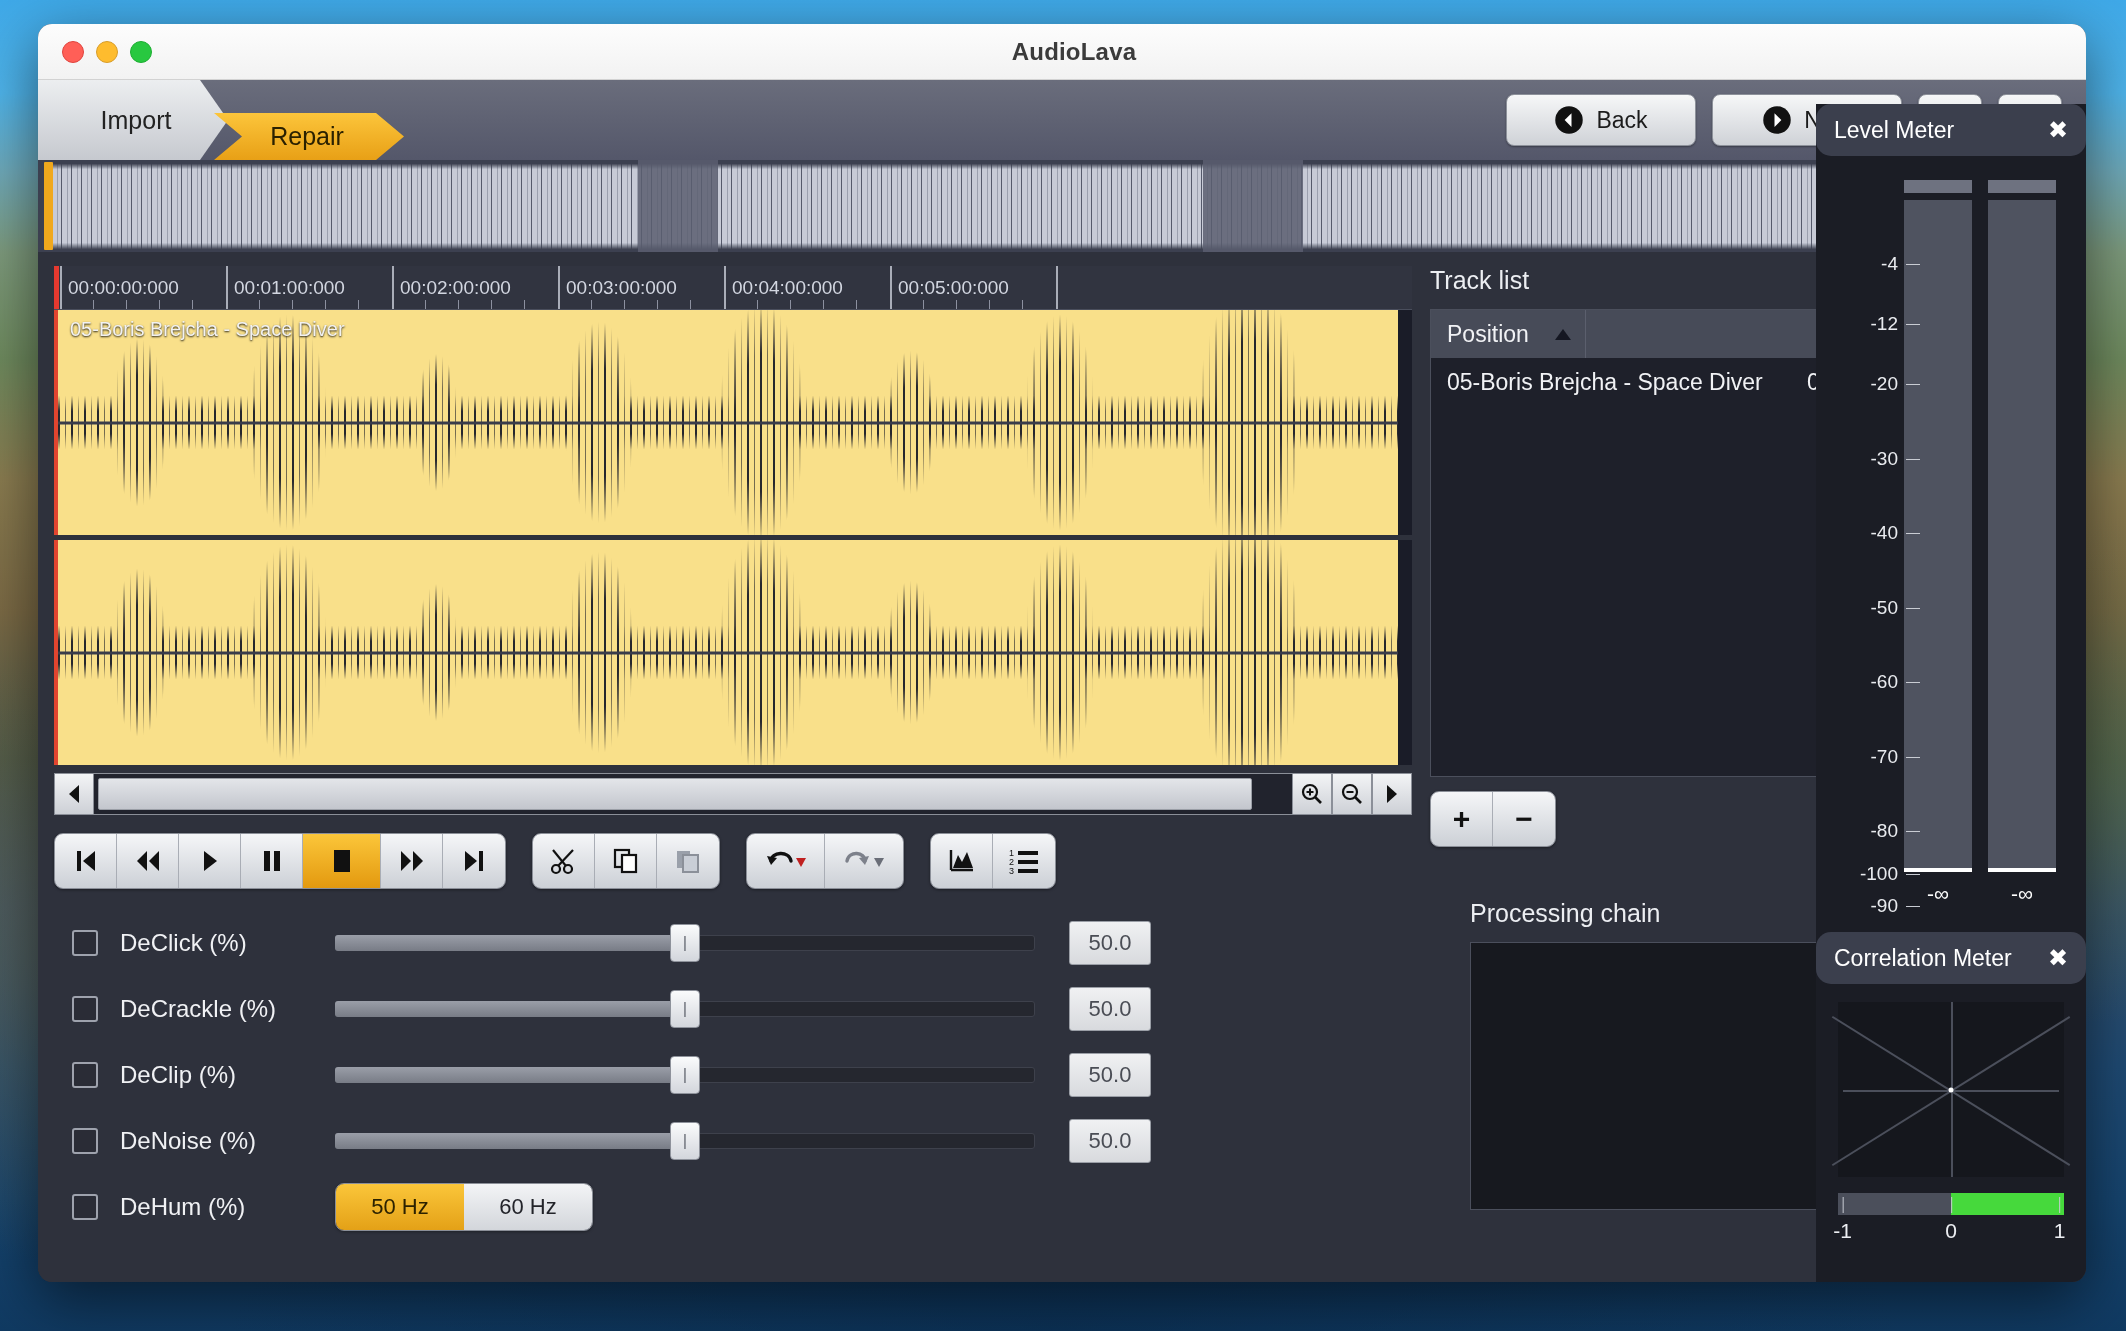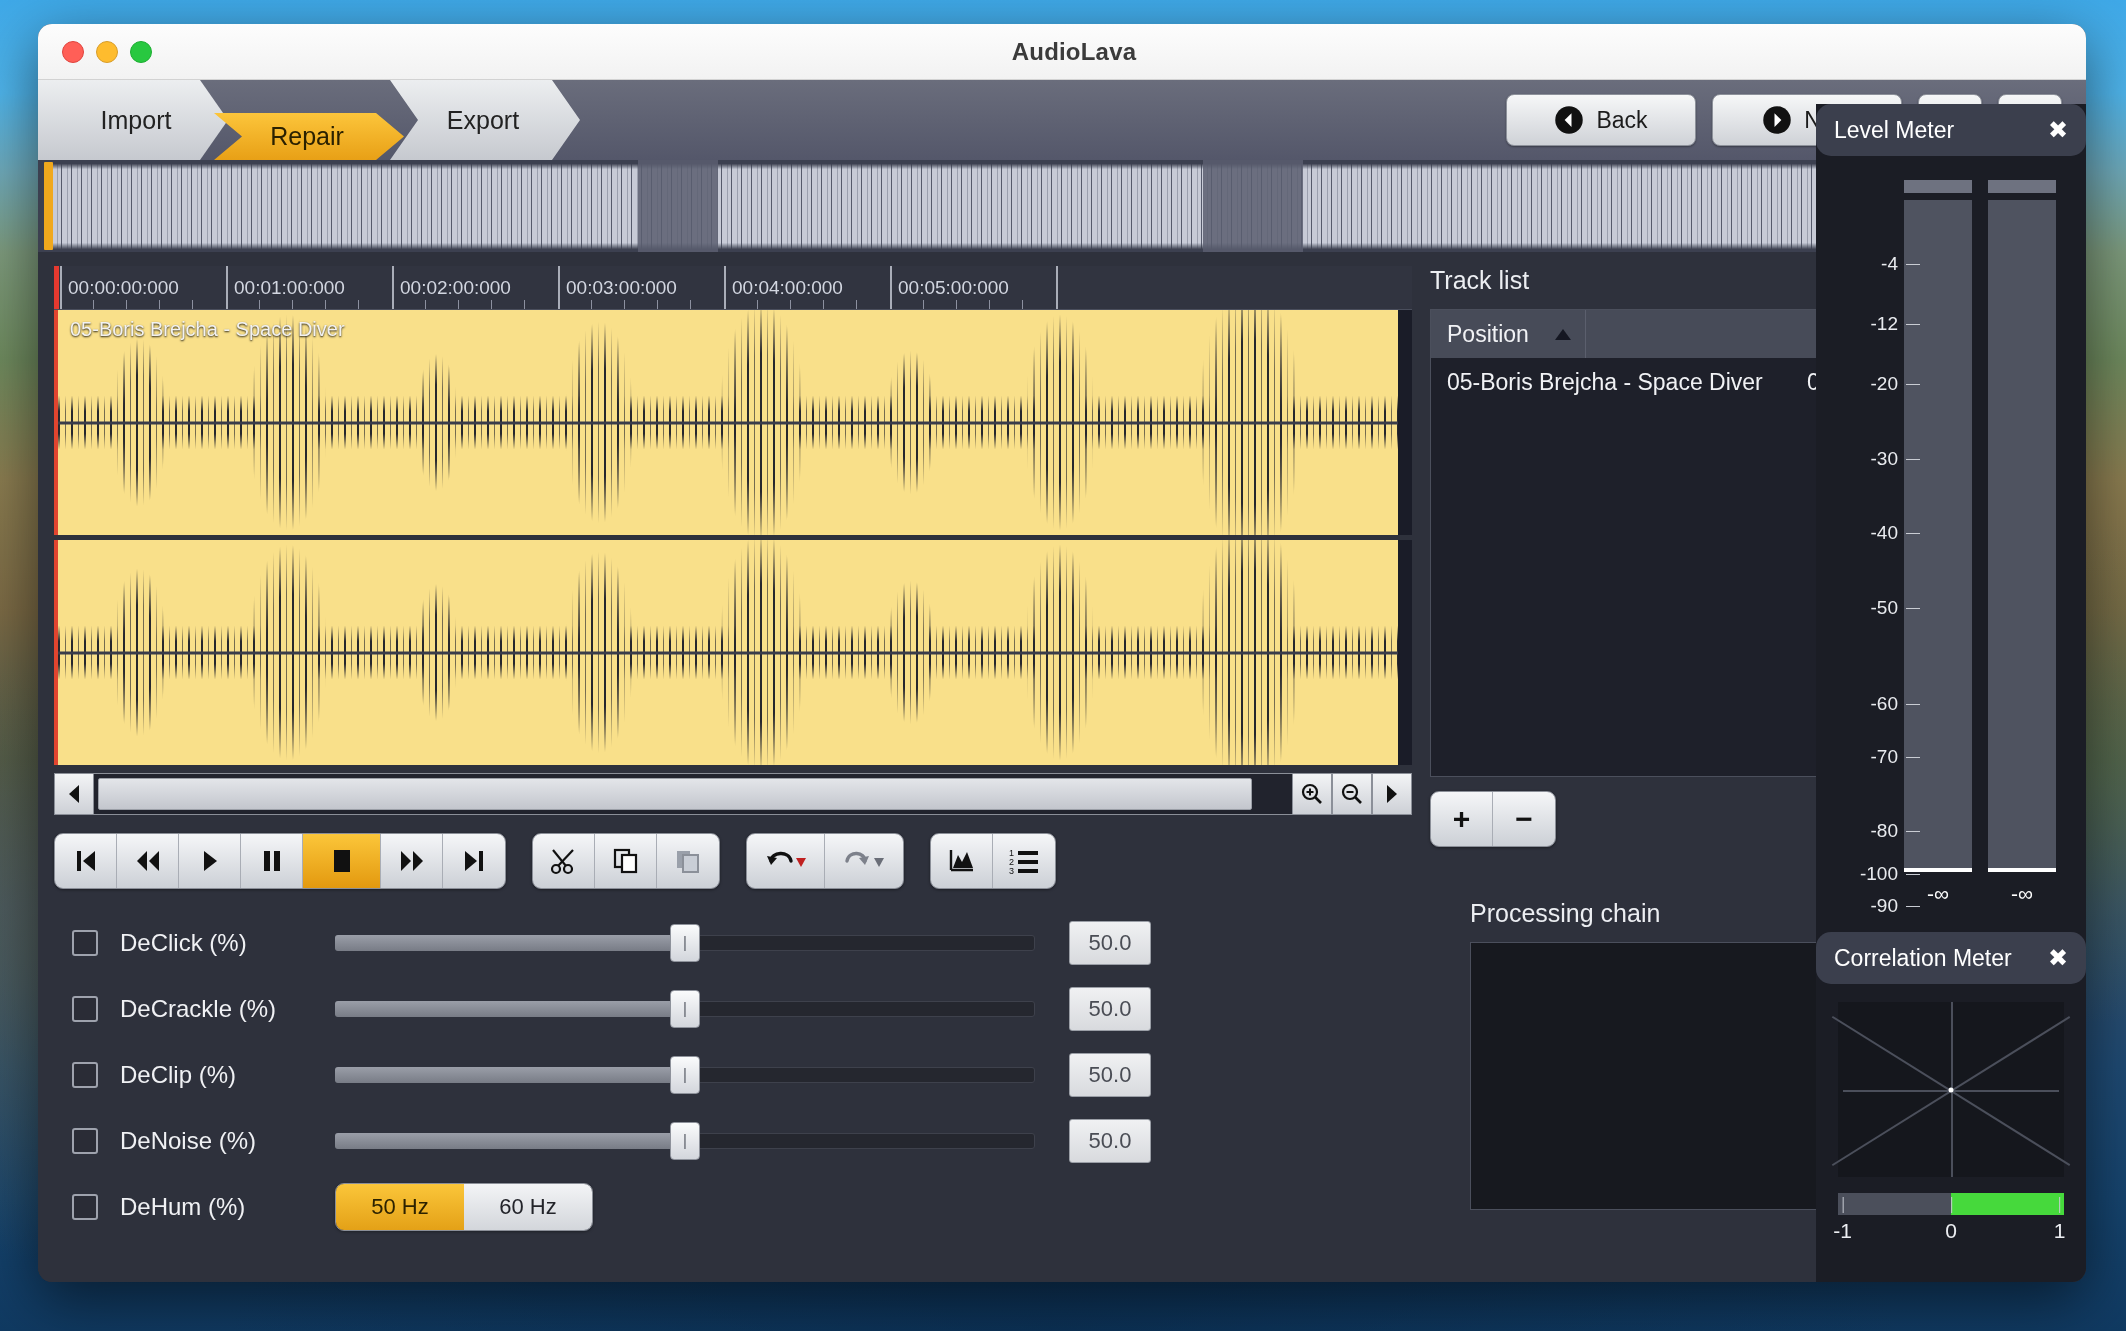--- a/index.html
+++ b/index.html
@@ -510,23 +510,20 @@
       <div id="win-title">AudioLava</div>
     </div>
 
     <div id="topbar">
       <div id="crumbs">
         <div class="crumb">
           <span>Import</span>
         </div>
         <div class="crumb active">
           <span>Repair</span>
-        </div>
-        <div class="crumb">
-          <span>Export</span>
         </div>
       </div>
 
       <div id="topbtns">
         <div class="tbtn">
           <svg class="circ-ic" viewBox="0 0 24 24">
             <circle cx="12" cy="12" r="11" fill="#111"></circle>
             <path d="M14 6.5 L8.5 12 L14 17.5 Z" fill="#fff"></path>
           </svg>
           <span>Back</span>
@@ -863,21 +860,21 @@
           <div class="lv-clip" style="left:172px; top:24px"></div>
           <div class="lv-bar" style="left:88px;  top:44px; height:672px"></div>
           <div class="lv-bar" style="left:172px; top:44px; height:672px"></div>
 
           <div class="lv-tick" style="top:108px">-4</div>
           <div class="lv-tick" style="top:168px">-12</div>
           <div class="lv-tick" style="top:228px">-20</div>
           <div class="lv-tick" style="top:303px">-30</div>
           <div class="lv-tick" style="top:377px">-40</div>
           <div class="lv-tick" style="top:452px">-50</div>
-          <div class="lv-tick" style="top:548px">-60</div>
+          <div class="lv-tick" style="top:526px">-60</div>
           <div class="lv-tick" style="top:601px">-70</div>
           <div class="lv-tick" style="top:675px">-80</div>
           <div class="lv-tick" style="top:750px">-90</div>
           <div class="lv-tick" style="top:718px">-100</div>
 
           <div class="lv-read" style="left:88px;  top:726px">-∞</div>
           <div class="lv-read" style="left:172px; top:726px">-∞</div>
         </div>
       </div>
 

